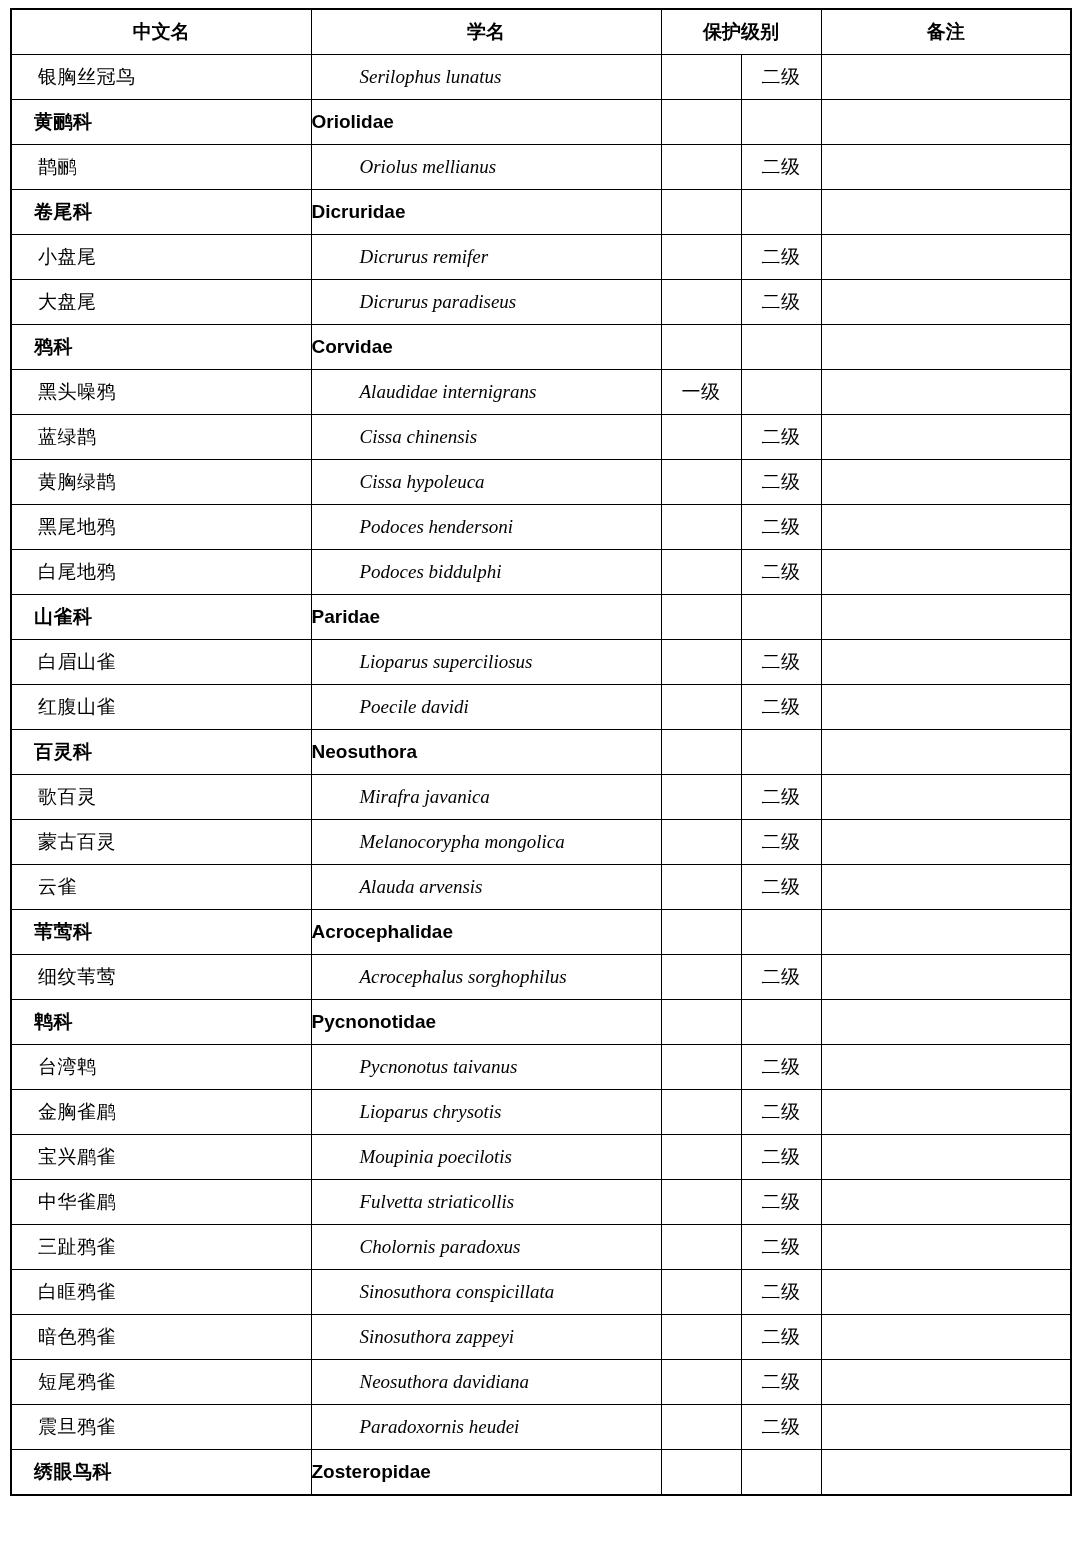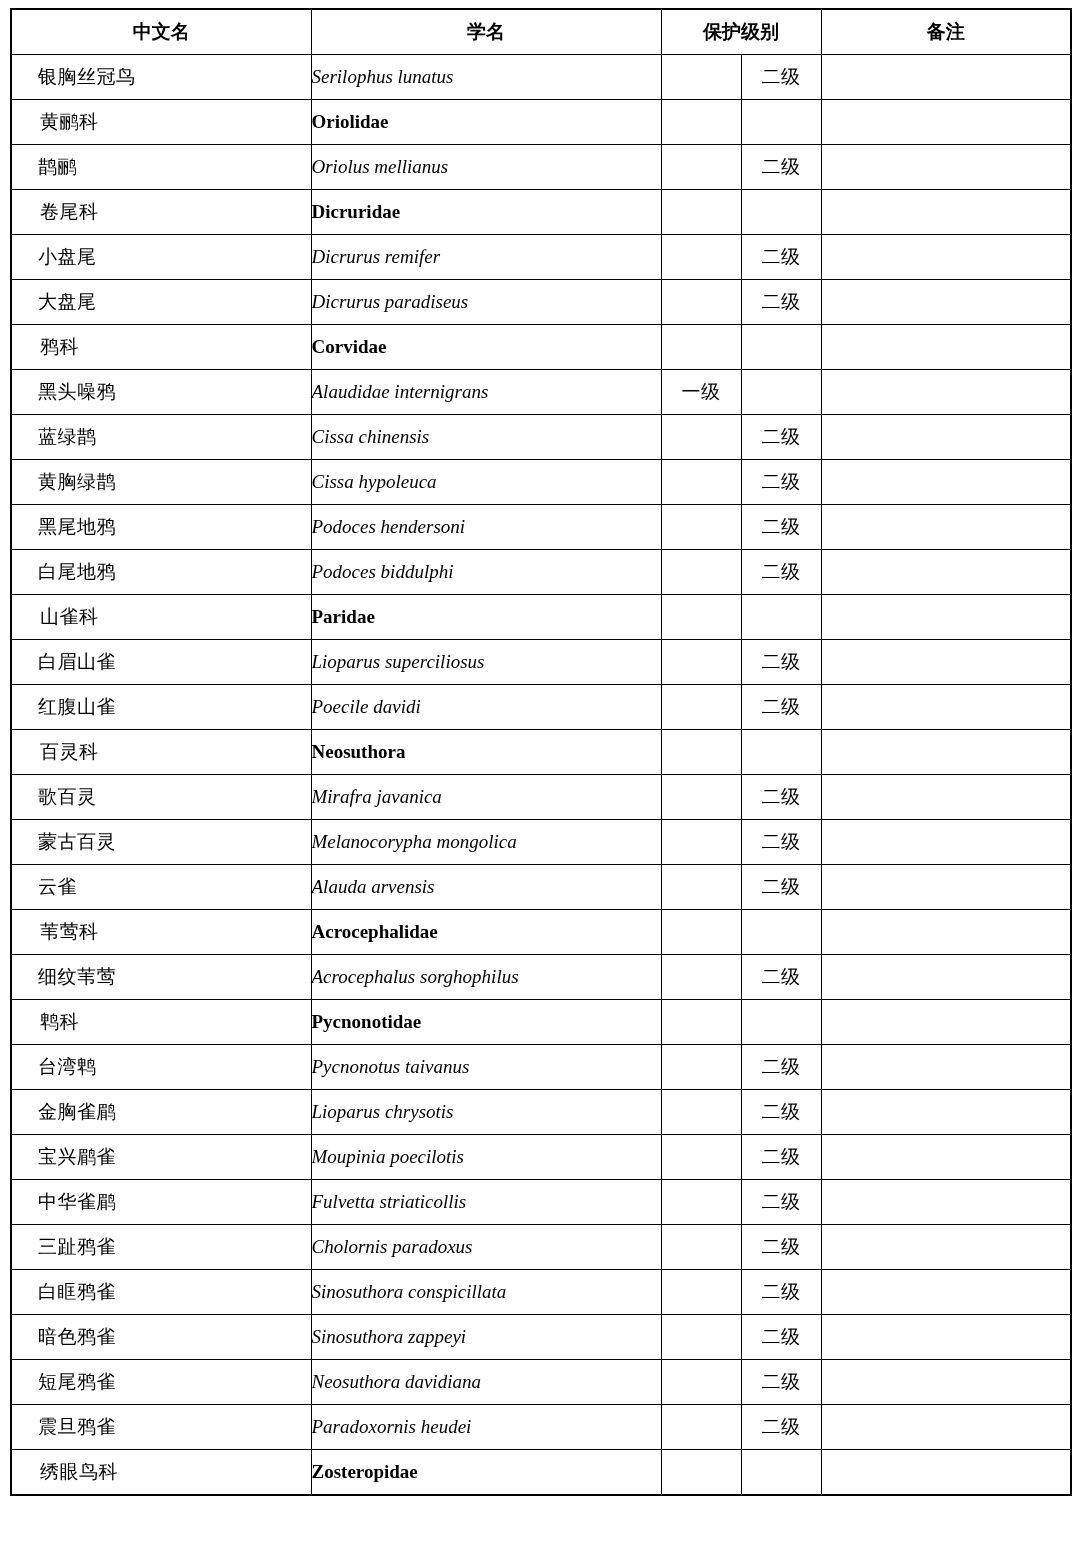--- a/index.html
+++ b/index.html
@@ -68,38 +68,39 @@
 
   
   td.cn {
     text-align: left;
     font-family: "Liberation Sans", "DejaVu Sans", sans-serif;
     font-size: 19px;
     letter-spacing: 0.5px;
   }
   td.cn .txt { display: inline-block; }
   
-  tr.family td.cn .txt { padding-left: 28px; font-weight: normal; }
+  tr.family td.cn .txt { padding-left: 22px; font-weight: bold; }
   
   tr.species td.cn .txt { padding-left: 26px; }
 
   
   td.sci {
     text-align: left;
     padding-left: 8px;
     font-size: 20px;
   }
   tr.family td.sci .txt {
     font-weight: bold;
     font-style: normal;
-    font-family: Liberation Serif, serif;
+    font-family: Liberation Sans, sans-serif;
   }
   tr.species td.sci .txt {
     font-style: italic;
     font-family: "Liberation Serif", "DejaVu Serif", serif;
+    margin-left: 48px;
   }
 
   
   td.lvl {
     text-align: center;
     font-family: "Liberation Sans", "DejaVu Sans", sans-serif;
     font-size: 19px;
     letter-spacing: 0.5px;
   }
 

